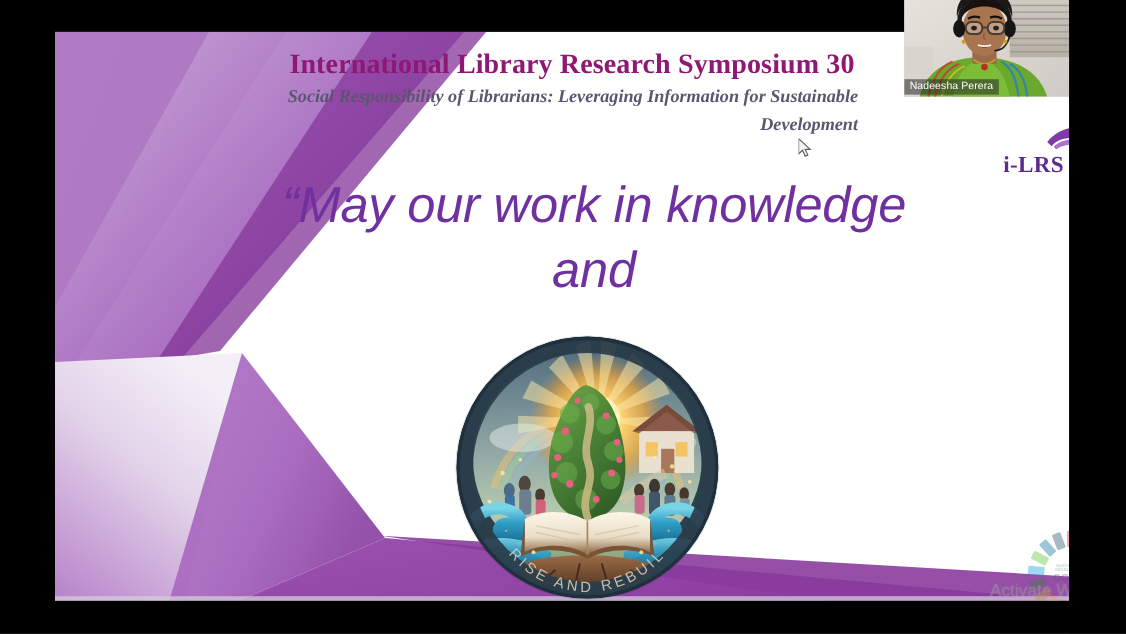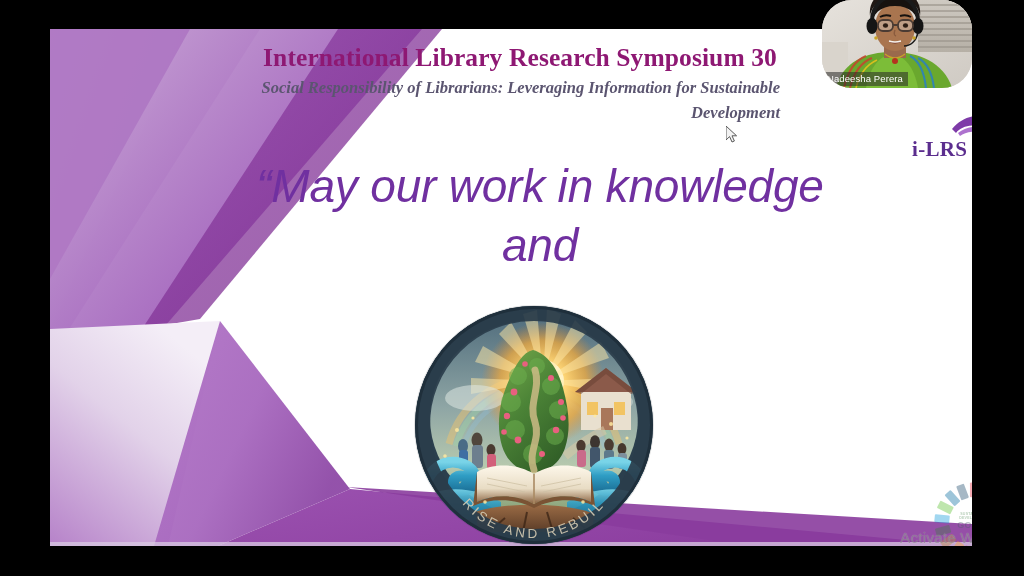--- a/index.html
+++ b/index.html
@@ -156,21 +156,20 @@
 
   
   #webcam {
     position: absolute;
     left: 822px;
     top: 0px;
     width: 150px;
     height: 88px;
     overflow: hidden;
     background: #ddd6ce;
-    border-radius: 30px;
   }
   #webcam-bg {
     position: absolute;
     left: 0; top: 0;
     width: 100%; height: 100%;
   }
   #webcam-name {
     position: absolute;
     left: 0px;
     bottom: 2px;

